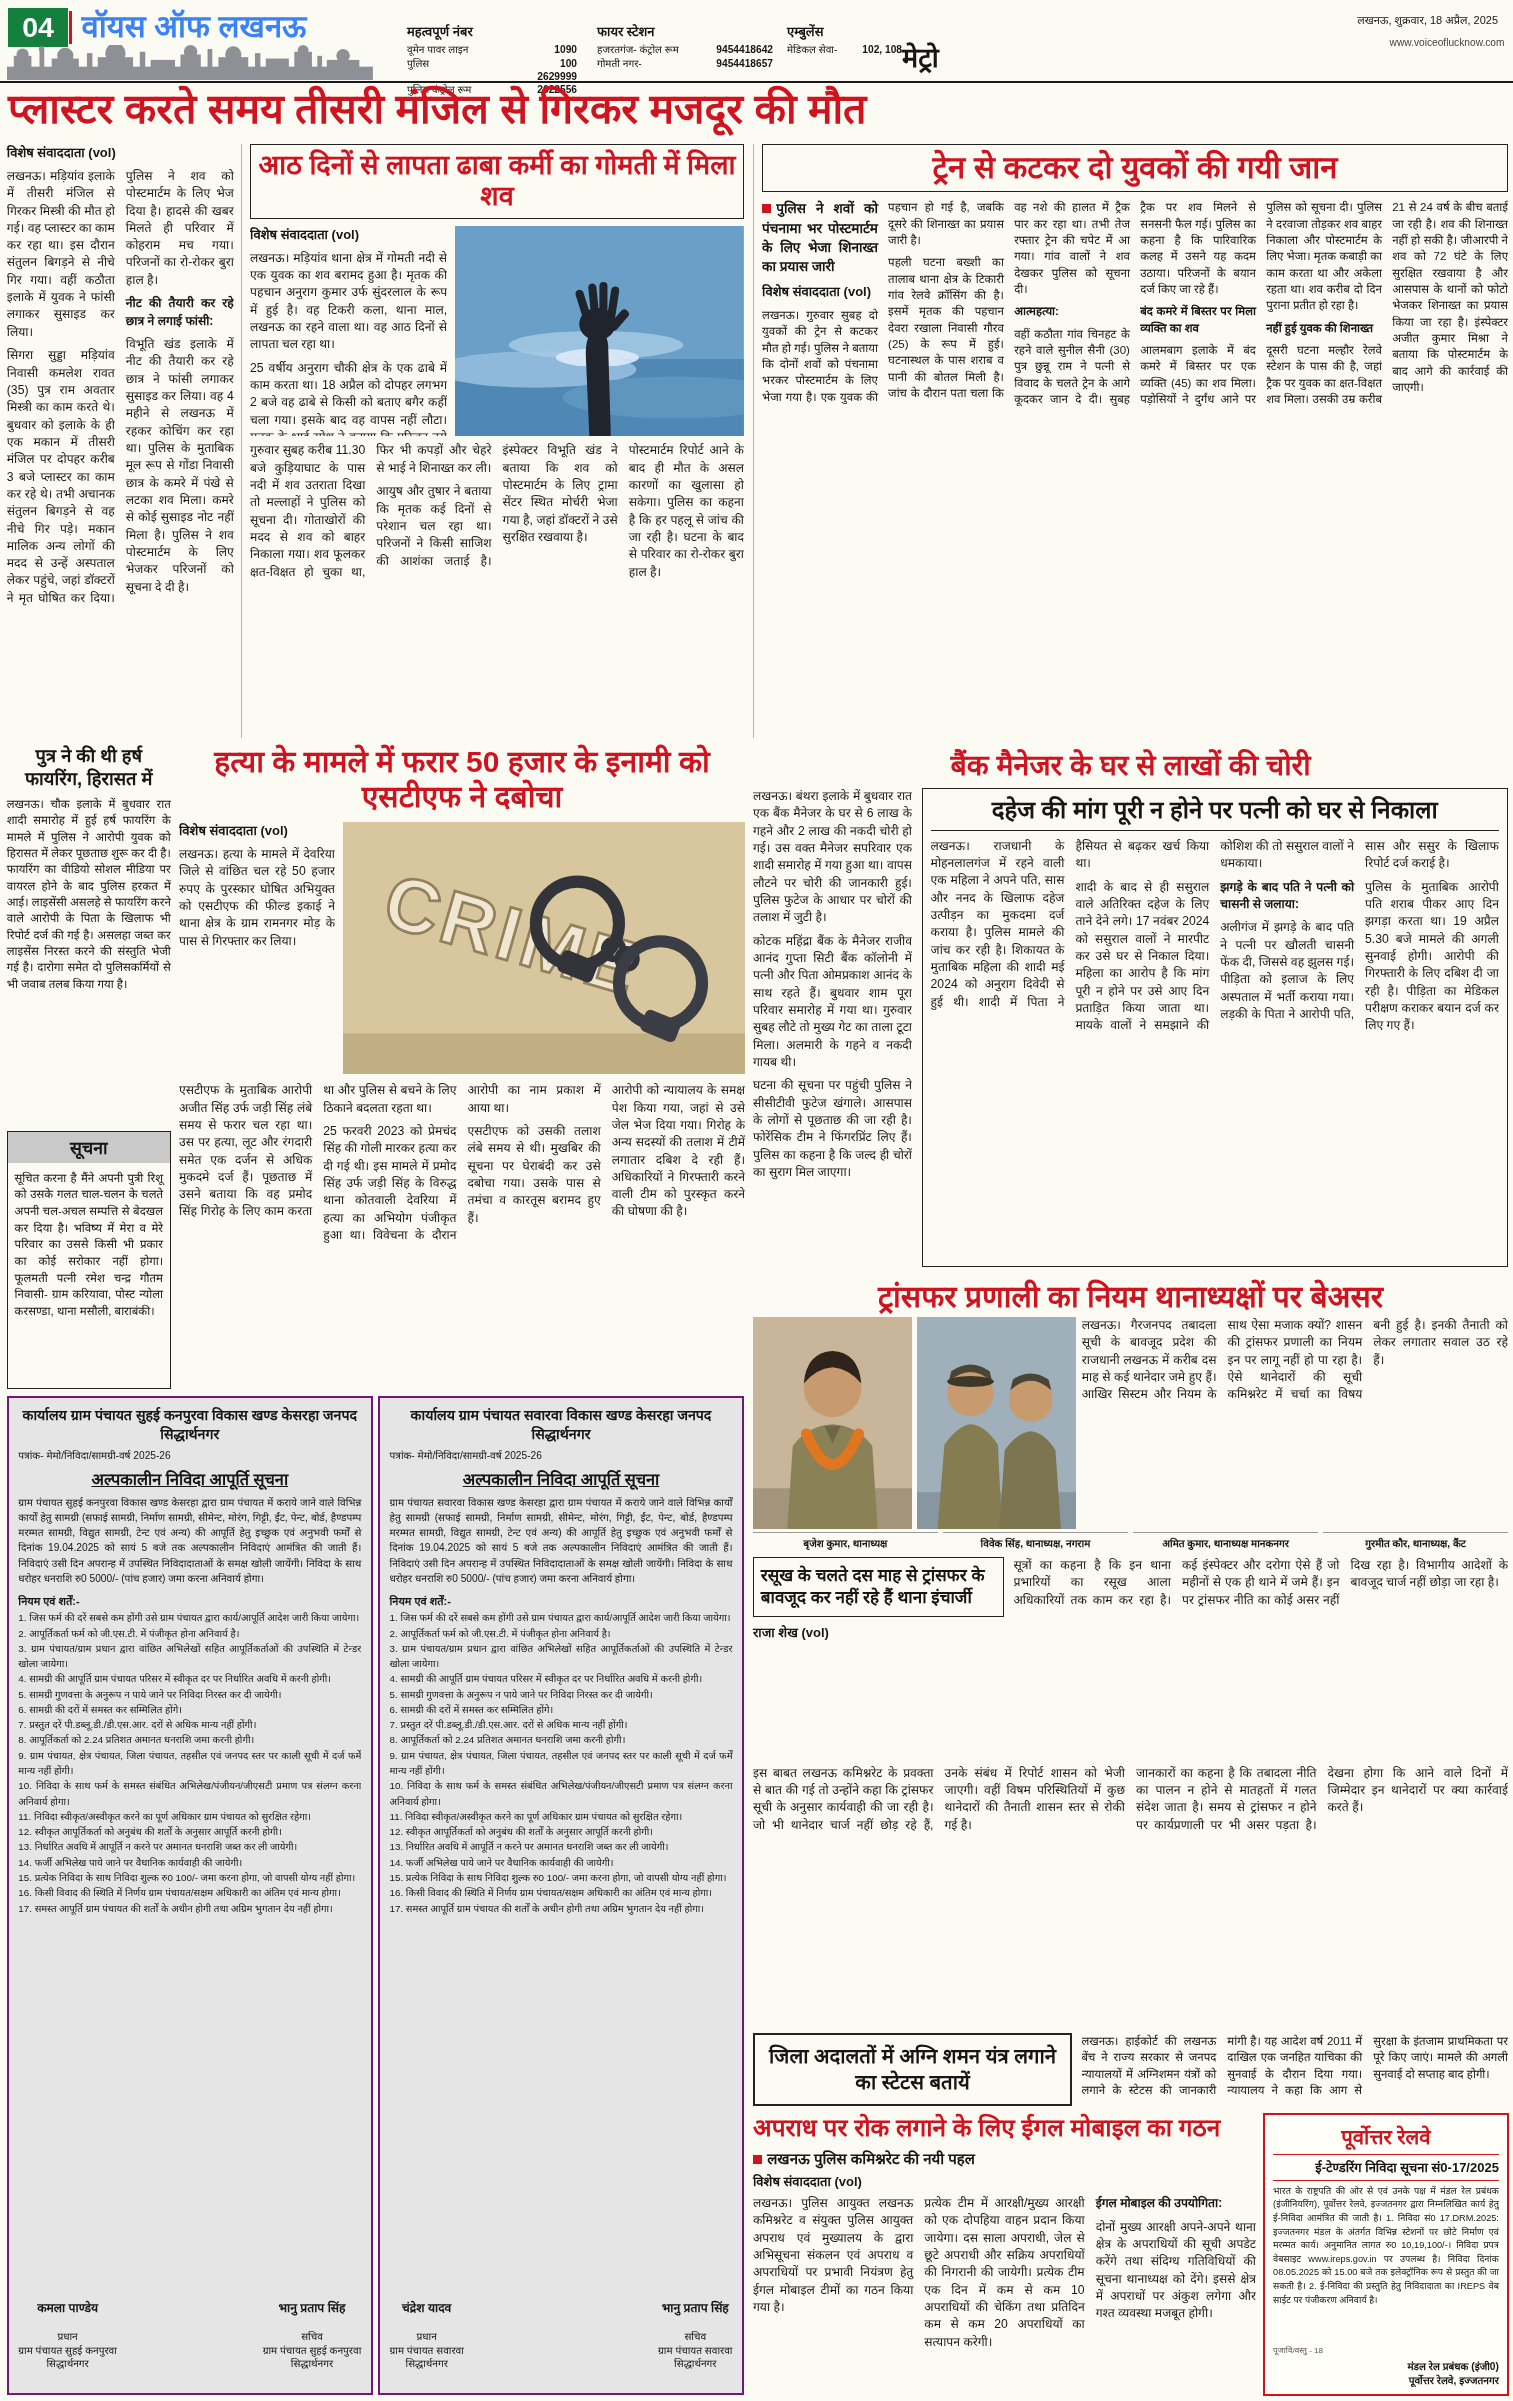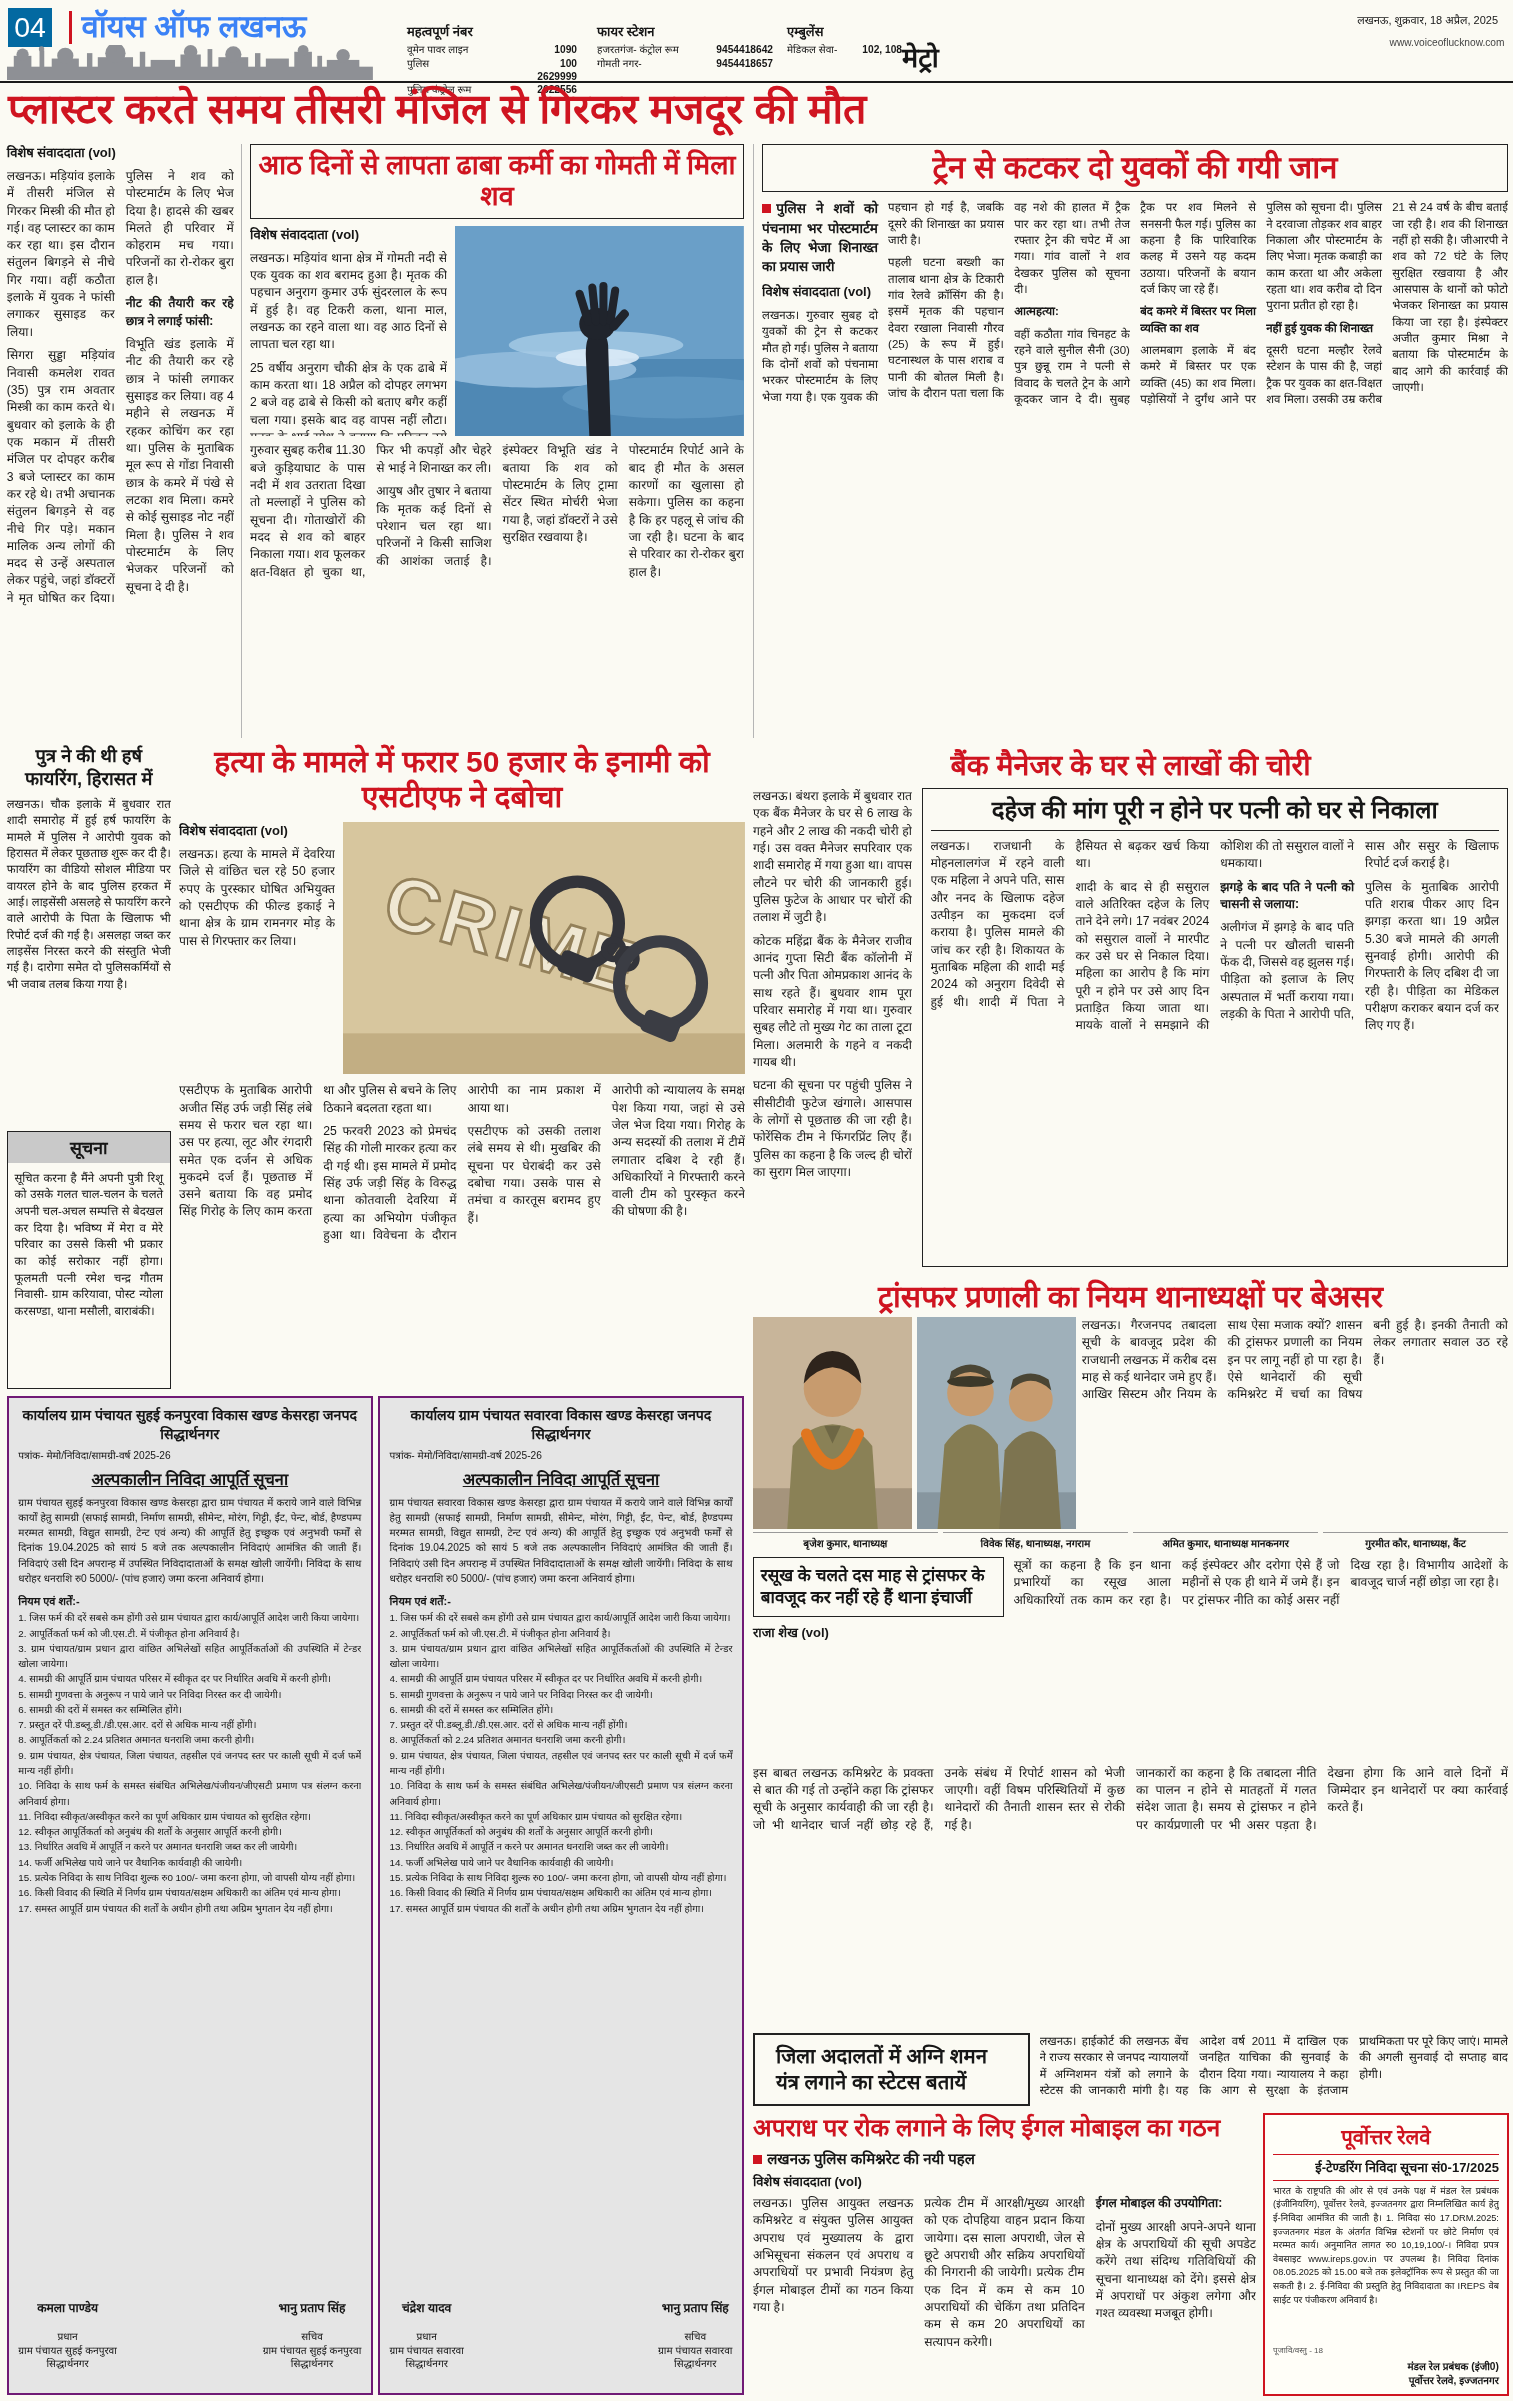--- a/index.html
+++ b/index.html
@@ -8,22 +8,22 @@
     position: relative; width: 1514px; height: 2401px; margin: 0 auto;
     background: #fbfaf3; color:#161616;
     font-family: "Liberation Sans", sans-serif; overflow: hidden;
   }
   .abs { position: absolute; }
   .red { color: #cf1420; }
   .b { font-weight: 800; }
 
   
   .hdr { position:absolute; left:0; top:0; width:1514px; height:83px; border-bottom:2px solid #1a1a1a; }
-  .pgnum { position:absolute; left:8.1px; top:8.1px; width:44px; height:39px; background:#0369a1; color:#fff;
-           font-size:28.5px; font-weight:400; display:flex; align-items:center; justify-content:center; }
+  .pgnum { position:absolute; left:8.1px; top:8.1px; width:60px; height:39px; background:#15803d; color:#fff;
+           font-size:28.5px; font-weight:700; display:flex; align-items:center; justify-content:center; }
   .mast { position:absolute; left:69px; top:11px; font-size:31px; font-weight:800; color:#3b82f6;
           border-left:3.4px solid #cf1420; padding-left:9.5px; line-height:1.05;}
   .skyline { position:absolute; left:6.8px; top:45px; width:366px; height:35px; }
   .ig { position:absolute; top:24.4px; font-size:10.2px; line-height:1.3; }
   .ig .t { font-weight:800; font-size:13px; margin-bottom:2px; }
   .igr { display:flex; justify-content:space-between; gap:6.8px; }
   .metro { position:absolute; left:902px; top:38px; font-size:27px; font-weight:800; }
   .dateline { position:absolute; right:16px; top:12.2px; font-size:11px; font-weight:400; text-align:right; }
   .website { position:absolute; right:9.5px; top:37px; font-size:10.2px; color:#444; text-align:right; }
 
@@ -57,22 +57,22 @@
   .a8box { border:1.4px solid #222; padding:6.8px 8.1px; flex:1; display:flex; flex-direction:column; }
   .a8h { font-size:24px; font-weight:800; text-align:center; line-height:1.2; border-bottom:1.4px solid #222;
          padding-bottom:5.4px; margin-bottom:6.8px; }
 
   
   .caprow { display:flex; gap:5.4px; margin-top:2.7px; }
   .cap { flex:1; font-size:10.2px; font-weight:700; text-align:center; border-top:0.7px solid #999; padding-top:3.4px; }
   .subbox { border:1.4px solid #222; padding:6.8px; font-size:17px; font-weight:800; line-height:1.3; }
 
   
-  .a10box { width:277px; border:2.7px double #222; display:flex; align-items:center; justify-content:center;
-            text-align:left; font-size:20.3px; font-weight:800; line-height:1.25; padding:21px; }
+  .a10box { width:319px; border:2.7px double #222; display:flex; align-items:center; justify-content:center;
+            text-align:center; font-size:20.3px; font-weight:800; line-height:1.25; padding:9px; }
 
   
   .tender { position:absolute; border:2px solid #701a75; padding:8.1px 9.5px; display:flex; flex-direction:column;
             background:#e5e5e5; }
   .t-office { font-weight:800; font-size:14.2px; text-align:center; line-height:1.3; }
   .t-memo { font-size:10.2px; margin-top:5.4px; }
   .t-title { font-weight:800; font-size:16.3px; text-align:center; text-decoration:underline; margin:5.4px 0; }
   .t-body { font-size:10.2px; line-height:1.48; text-align:justify; }
   .t-terms-t { font-weight:800; font-size:11px; margin-top:6.8px; }
   .t-terms { font-size:9.8px; line-height:1.56; white-space:pre-line; text-align:justify; flex:1; overflow:hidden; margin-top:2.7px;}

